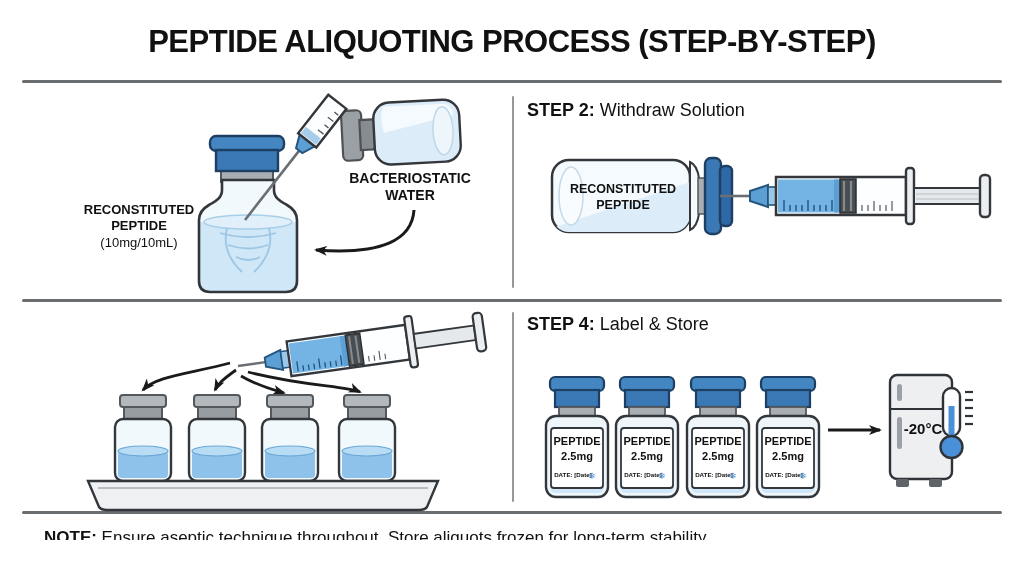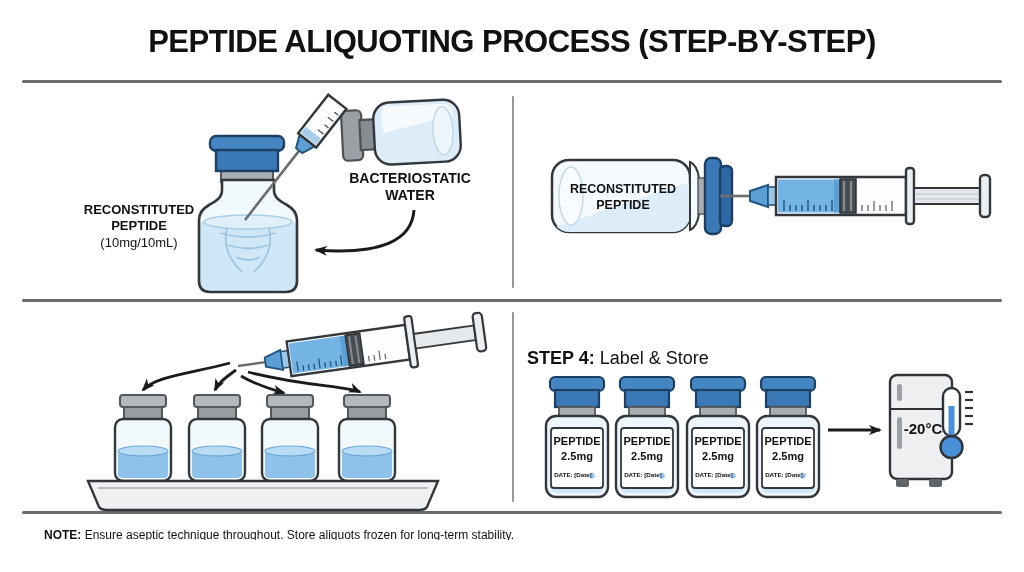--- a/index.html
+++ b/index.html
@@ -12,22 +12,22 @@
   .hr-mid{top:299px;}
   .hr-bottom{top:511px;}
   .vr{position:absolute;left:512px;width:2px;background:#94989c;border-radius:1px;}
   .vr-top{top:96px;height:192px;}
   .vr-bottom{top:312px;height:190px;}
   .step-heading{position:absolute;font-size:18px;white-space:pre;}
   .step-heading b{font-weight:700;}
   .h1{left:52px;top:100px;}
   .h2{left:527px;top:100px;}
   .h3{left:52px;top:314px;}
-  .h4{left:527px;top:314px;margin-top:34px;}
-  .note{position:absolute;left:44px;top:528px;font-size:12px;white-space:pre;}
+  .h4{left:527px;top:314px;}
+  .note{position:absolute;left:44px;top:528px;font-size:17px;white-space:pre;}
   .note b{font-weight:700;}
   .illus{position:absolute;}
   svg text{font-family:"Liberation Sans","DejaVu Sans",sans-serif;fill:#111;}
   .lblB{font-weight:bold;font-size:13px;}
   .lblR{font-weight:normal;font-size:13px;}
   .lblB14{font-weight:bold;font-size:14px;}
   .lblB12{font-weight:bold;font-size:12.5px;}
   .vl1{font-weight:bold;font-size:11px;}
   .vl3{font-weight:bold;font-size:6.2px;}
   .snow{font-size:9px;fill:#4a90d9;}
@@ -39,20 +39,21 @@
 <div class="canvas">
 
   <div class="title">PEPTIDE ALIQUOTING PROCESS (STEP-BY-STEP)</div>
 
   <div class="hr hr-top"></div>
   <div class="hr hr-mid"></div>
   <div class="hr hr-bottom"></div>
   <div class="vr vr-top"></div>
   <div class="vr vr-bottom"></div>
 
+  <div class="step-heading h2"><b>STEP 2:</b><span> Withdraw Solution</span></div>
   <div class="step-heading h4"><b>STEP 4:</b><span> Label &amp; Store</span></div>
 
   <svg class="illus" style="left:40px;top:92px" width="472" height="208" viewBox="0 0 472 208">
     <defs>
       <marker id="ah1" markerUnits="userSpaceOnUse" markerWidth="14" markerHeight="12" refX="11" refY="5" orient="auto">
         <path d="M0,0 L13,5 L0,10 L3.5,5 Z" fill="#1a1a1a"></path>
       </marker>
       <clipPath id="vc1">
         <path d="M182,88 L182,98 C182,106 176,109 169,113 C162,117 159,121 159,128 L159,189 Q159,200 170,200 L246,200 Q257,200 257,189 L257,128 C257,121 254,117 247,113 C240,109 234,106 234,98 L234,88 Z"></path>
       </clipPath>

